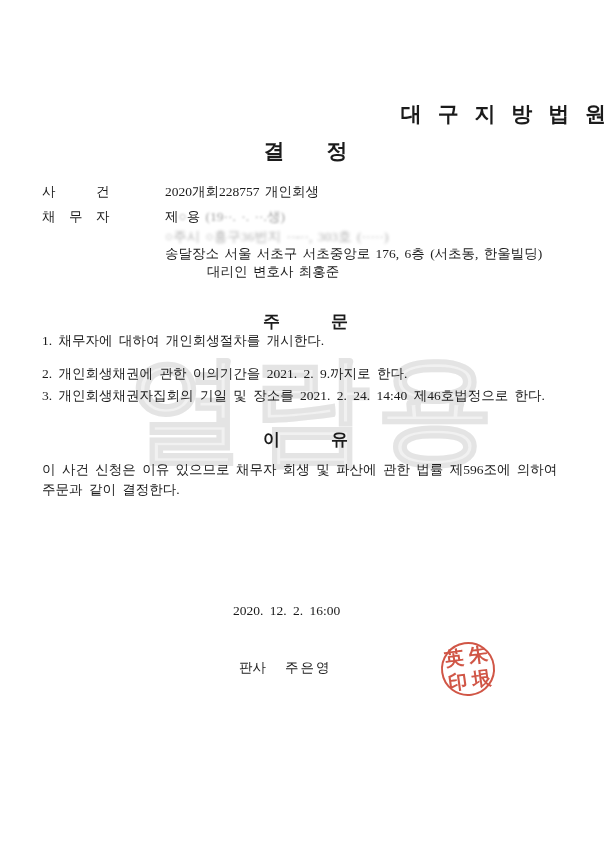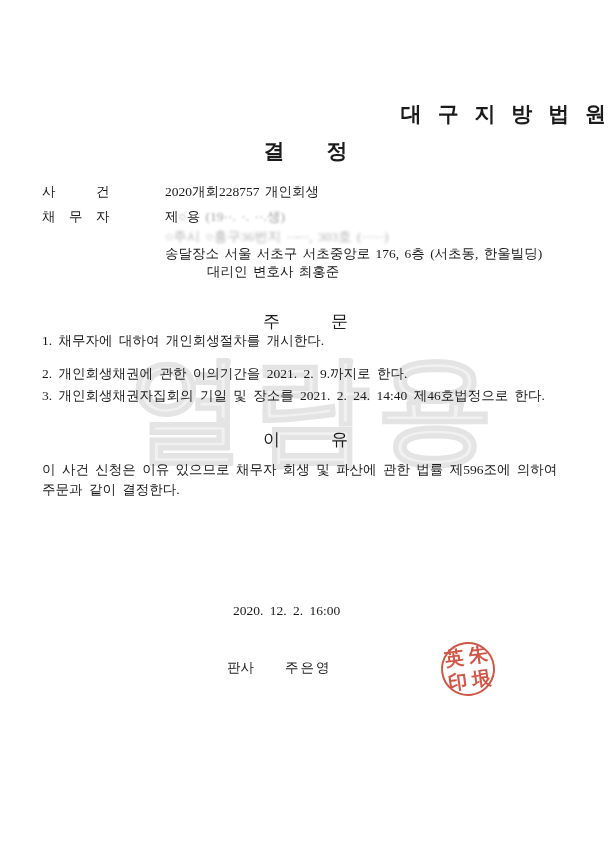--- a/index.html
+++ b/index.html
@@ -42,21 +42,21 @@
   .doc-type {
     position: absolute; left: 0; top: 137px; width: 100%;
     text-align: center;
     font-family: "Liberation Sans", "DejaVu Sans", sans-serif;
     font-size: 21px; font-weight: 700;
   }
   .section-heading {
     position: absolute; left: 0; width: 100%;
     text-align: center;
     font-family: "Liberation Sans", "DejaVu Sans", sans-serif;
-    font-size: 17px; font-weight: 400;
+    font-size: 17px; font-weight: 700;
   }
   .h-order  { top: 310px; }
   .h-reason { top: 428px; }
 
   
   .label { position: absolute; left: 42px; white-space: nowrap; }
   .value { position: absolute; left: 165px; white-space: nowrap; word-spacing: 2px; }
 
   .row-case-label   { top: 183px; }
   .row-case-value   { top: 183px; }
@@ -85,21 +85,21 @@
   }
   .item-1 { top: 332px; }
   .item-2 { top: 365px; }
   .item-3 { top: 387px; }
   .bold-run { font-weight: 400; }
   .reason-1 { top: 461px; }
   .reason-2 { top: 481px; }
 
   
   .datetime { position: absolute; left: 233px; top: 603px; word-spacing: 3px; }
-  .judge-title { position: absolute; left: 227px; top: 659px; }
+  .judge-title { position: absolute; left: 239px; top: 659px; }
   .judge-name  { position: absolute; left: 285px; top: 659px; letter-spacing: 2px; }
 
   
   .seal {
     position: absolute; left: 441px; top: 642px;
     width: 54px; height: 54px;
     border: 2.5px solid #cc4433;
     border-radius: 50%;
     box-sizing: border-box;
     display: flex; flex-wrap: wrap;

